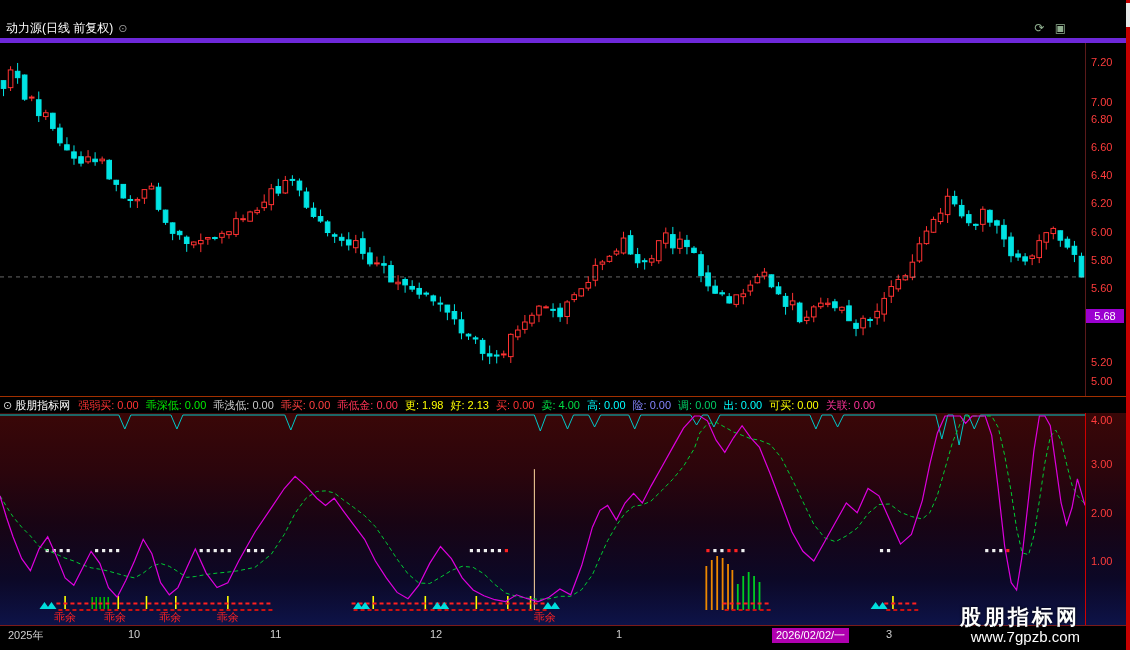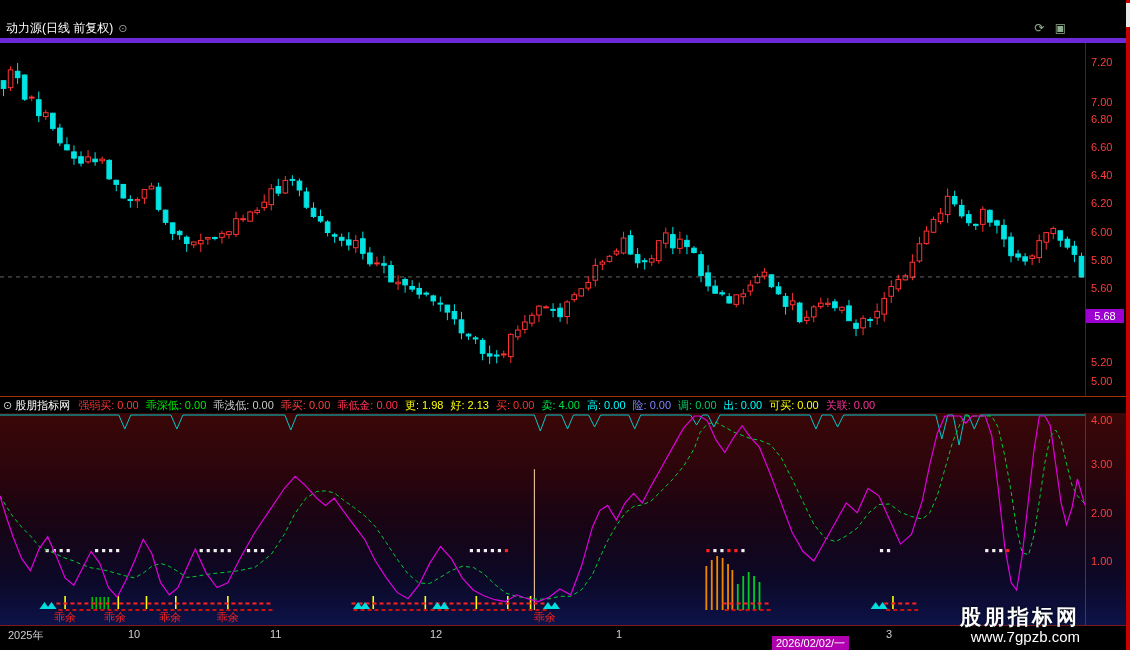--- a/index.html
+++ b/index.html
@@ -626,21 +626,21 @@
       <div class="lbl" style="top: 142px;">1.00</div>
     </div>
 </div>
 
 <div class="xaxis" id="xaxis">
     <div class="xlbl" style="left: 8px;">2025年</div>
     <div class="xlbl" style="left: 128px;">10</div>
     <div class="xlbl" style="left: 270px;">11</div>
     <div class="xlbl" style="left: 430px;">12</div>
     <div class="xlbl" style="left: 616px;">1</div>
-    <div class="xlbl hl" style="left: 772px; margin-top: 8px;">2026/02/02/一</div>
+    <div class="xlbl hl" style="left: 772px;">2026/02/02/一</div>
     <div class="xlbl" style="left: 886px;">3</div>
   </div>
 
 <div class="watermark">
   <div class="w1">股朋指标网</div>
   <div class="w2">www.7gpzb.com</div>
 </div>
 
 <div class="right-strip">
   <div class="thumb"></div>

